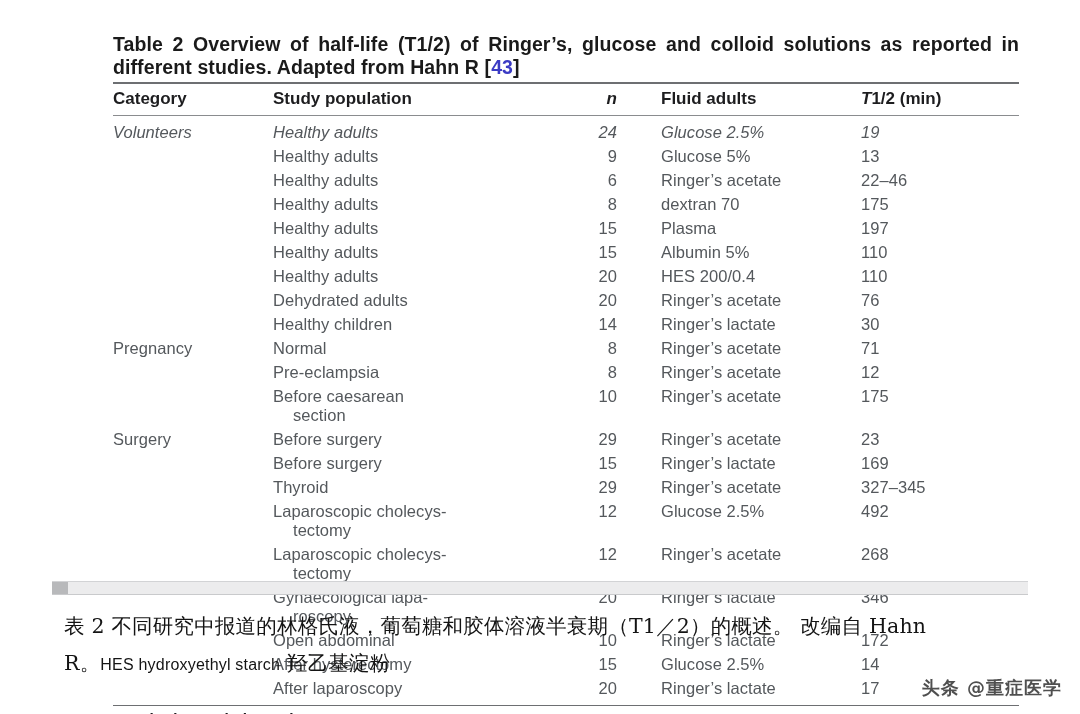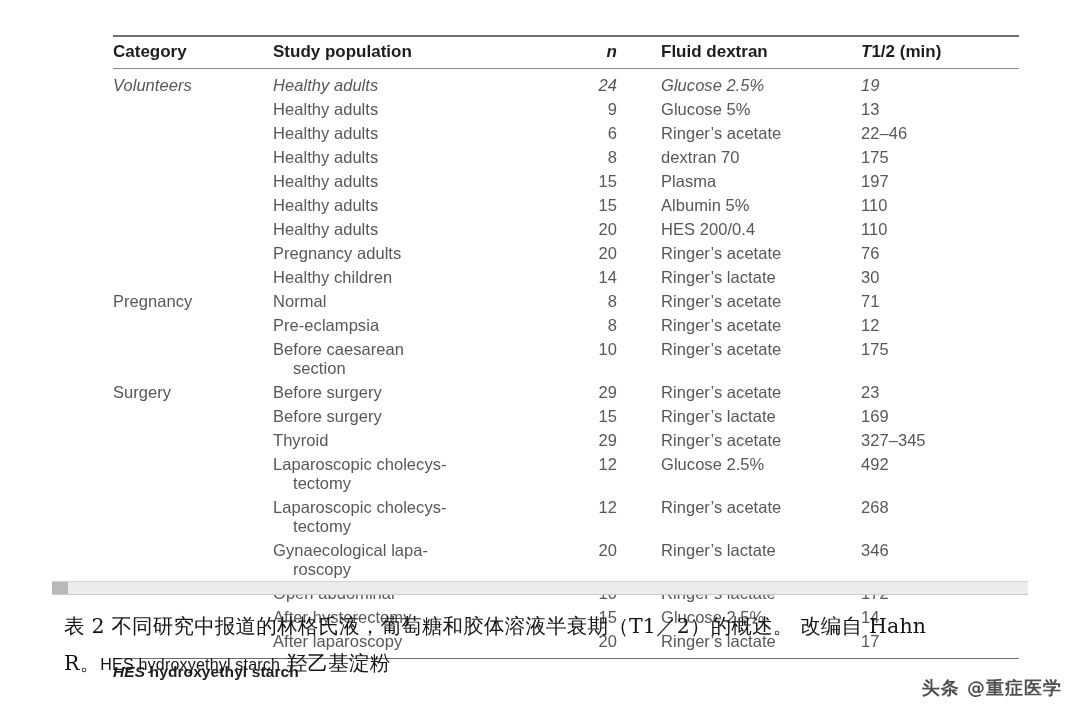--- a/index.html
+++ b/index.html
@@ -155,37 +155,38 @@
     letter-spacing: 1px;
     opacity: 0.9;
     white-space: nowrap;
   }
 </style>
 </head>
 <body>
 
 <div id="table-figure">
 
+  <div class="tbl-title"><span>Table 2  Overview of half-life (T1/2) of Ringer’s, glucose and colloid solutions as reported in different studies. Adapted from Hahn R [</span><span class="ref-link">43</span><span>]</span></div>
 
   <div class="rule-top"></div>
 
   <table class="t2">
     <colgroup>
       <col class="c-cat">
         <col class="c-pop">
         <col class="c-n">
         <col class="c-fluid">
         <col class="c-t12">
     </colgroup>
     <thead>
       <tr style="border-bottom: 1.3px solid rgb(138, 140, 143);">
         <th>Category</th>
         <th>Study population</th>
         <th class="col-n ital">n</th>
-        <th>Fluid dextran</th>
+        <th>Fluid adults</th>
         <th><span class="ital">T</span><span>1/2 (min)</span></th>
       </tr>
     </thead>
     <tbody id="tbody">
         <tr class="first-body">
           <td class="col-cat">Volunteers</td>
           <td class="col-pop">Healthy adults</td>
           <td class="col-n">24</td>
           <td class="col-fluid">Glucose 2.5%</td>
           <td class="col-t12">19</td>
@@ -227,21 +228,21 @@
         </tr>
         <tr>
           <td class="col-cat"></td>
           <td class="col-pop">Healthy adults</td>
           <td class="col-n">20</td>
           <td class="col-fluid">HES 200/0.4</td>
           <td class="col-t12">110</td>
         </tr>
         <tr>
           <td class="col-cat"></td>
-          <td class="col-pop">Pregnancy adults</td>
+          <td class="col-pop">Dehydrated adults</td>
           <td class="col-n">20</td>
           <td class="col-fluid">Ringer’s acetate</td>
           <td class="col-t12">76</td>
         </tr>
         <tr>
           <td class="col-cat"></td>
           <td class="col-pop">Healthy children</td>
           <td class="col-n">14</td>
           <td class="col-fluid">Ringer’s lactate</td>
           <td class="col-t12">30</td>

